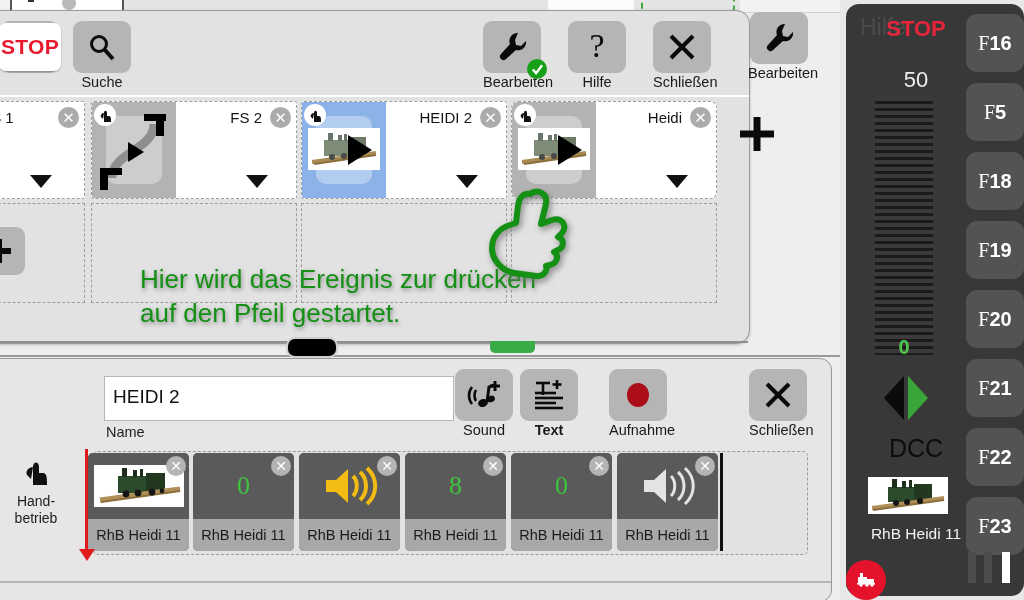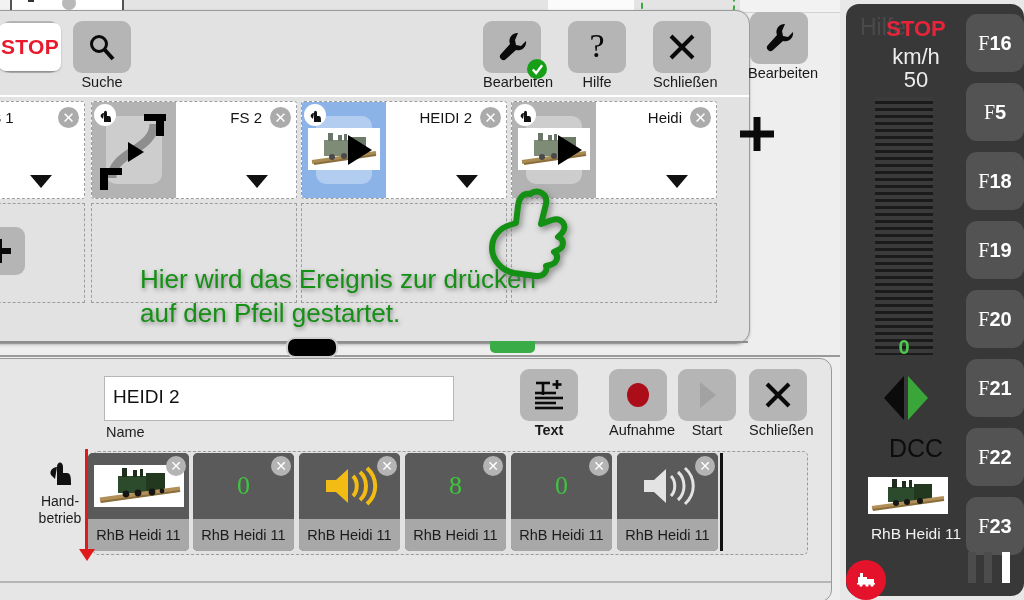--- a/index.html
+++ b/index.html
@@ -102,21 +102,21 @@
   #editor-toolbar{position:absolute;left:0;top:0;width:842px;height:84px;}
   #name-input{
     position:absolute;left:115px;top:17px;width:350px;height:45px;background:#fff;
     border:1px solid #b6b6b6;box-sizing:border-box;font-size:19px;color:#111;
     padding:9px 0 0 8px;
   }
   #name-label{position:absolute;left:117px;top:65px;font-size:14.5px;color:#222;}
 
   
   #timeline-wrap{position:absolute;left:0;top:90px;width:842px;height:120px;}
-  #handbetrieb{position:absolute;left:10px;top:8px;width:74px;text-align:center;margin-left:24px;}
+  #handbetrieb{position:absolute;left:10px;top:8px;width:74px;text-align:center;}
   #handbetrieb .lbl{font-size:14px;color:#1c1c1c;line-height:17px;margin-top:6px;white-space:pre-line;}
   #tl-dashed{position:absolute;left:104px;top:2px;width:715px;height:104px;border:1px dashed #9b9b9b;box-sizing:border-box;background:#e2e2e2;border-radius:5px;}
   #tl-playhead{position:absolute;left:96px;top:0px;width:3px;height:102px;background:#e01a1a;}
   #tl-playhead-tri{position:absolute;left:90px;top:100px;width:0;height:0;
     border-left:8px solid transparent;border-right:8px solid transparent;border-top:12px solid #e01a1a;}
   .tl-cell{position:absolute;top:4px;width:101px;height:98px;border-radius:5px;overflow:hidden;background:#5a5a5a;}
   .tl-cell .top{height:66px;background:#5a5a5a;position:relative;display:flex;align-items:center;justify-content:center;}
   .tl-cell .bot{height:32px;background:#a8a8a8;display:flex;align-items:center;justify-content:center;
     font-size:14.5px;color:#1b1b1b;white-space:nowrap;}
   .tl-close{position:absolute;right:3px;top:3px;width:20px;height:20px;border-radius:50%;
@@ -288,21 +288,21 @@
             </svg>
         </div>
       </div>
       <div class="card-body">
         <div class="card-title">HEIDI 2</div>
         <div class="card-close">✕</div>
         <div class="card-caret"></div>
       </div>
     </div>
 
-    <div class="card" style="left:524px;top:4px;width:206px;height:98px;">
+    <div class="card" style="left:524px;top:4px;width:206px;height:98px;border-radius:7px;">
       <div class="card-thumb">
         <div class="inner-plate"></div>
         <div class="loco-img">
           <svg width="72" height="42" viewBox="0 0 72 42">
             <rect width="72" height="42" fill="#ffffff"></rect>
             <rect x="16" y="12" width="26" height="16" fill="#7e8c77"></rect>
             <rect x="42" y="9" width="16" height="19" fill="#6d7a68"></rect>
             <rect x="20" y="5" width="5" height="8" fill="#6a766a"></rect>
             <rect x="30" y="7" width="4" height="6" fill="#6a766a"></rect>
             <rect x="36" y="6" width="3" height="7" fill="#6a766a"></rect>
@@ -369,20 +369,34 @@
 <div id="win-line-1"></div>
 <div id="win-line-2"></div>
 
 <div id="editor-window">
   <div id="editor-toolbar">
 
 
     <div id="name-input">HEIDI 2</div>
     <div id="name-label">Name</div>
 
+    <div class="tool-btn" style="left:466px;top:10px;">
+      <div class="tool-ico">
+        <svg width="36" height="32" viewBox="0 0 36 32">
+          <path d="M6 8 C2 13 2 20 6 25" fill="none" stroke="#0a0a0a" stroke-width="2.6"></path>
+          <path d="M10 11 C8 14 8 19 10 22" fill="none" stroke="#0a0a0a" stroke-width="2.6"></path>
+          <ellipse cx="17" cy="24" rx="5" ry="4" fill="#0a0a0a" transform="rotate(-18 17 24)"></ellipse>
+          <path d="M21 23 L23 8 L28 6" fill="none" stroke="#0a0a0a" stroke-width="3"></path>
+          <ellipse cx="25" cy="20" rx="4" ry="3.2" fill="#0a0a0a" transform="rotate(-18 25 20)"></ellipse>
+          <line x1="29" y1="2" x2="29" y2="12" stroke="#0a0a0a" stroke-width="3"></line>
+          <line x1="24" y1="7" x2="34" y2="7" stroke="#0a0a0a" stroke-width="3"></line>
+        </svg>
+      </div>
+      <div class="tool-lbl">Sound</div>
+    </div>
 
     <div class="tool-btn" style="left:531px;top:10px;font-weight:bold;">
       <div class="tool-ico">
         <svg width="34" height="32" viewBox="0 0 34 32">
           <line x1="4" y1="4" x2="18" y2="4" stroke="#0a0a0a" stroke-width="2.6"></line>
           <line x1="11" y1="4" x2="11" y2="16" stroke="#0a0a0a" stroke-width="2.6"></line>
           <line x1="25" y1="1" x2="25" y2="10" stroke="#0a0a0a" stroke-width="2.6"></line>
           <line x1="20.5" y1="5.5" x2="29.5" y2="5.5" stroke="#0a0a0a" stroke-width="2.6"></line>
           <line x1="3" y1="14" x2="24" y2="14" stroke="#0a0a0a" stroke-width="2.6"></line>
           <line x1="3" y1="19" x2="31" y2="19" stroke="#0a0a0a" stroke-width="2.6"></line>
@@ -395,28 +409,20 @@
 
     <div class="tool-btn" style="left:620px;top:10px;">
       <div class="tool-ico">
         <svg width="26" height="26" viewBox="0 0 26 26">
             <ellipse cx="13" cy="13" rx="11" ry="12" fill="#ab0d19"></ellipse>
           </svg>
       </div>
       <div class="tool-lbl">Aufnahme</div>
     </div>
 
-    <div class="tool-btn" style="left:689px;top:10px;">
-      <div class="tool-ico">
-        <svg width="24" height="30" viewBox="0 0 24 30">
-            <polygon points="5,2 21,15 5,28" fill="#a2a2a2"></polygon>
-          </svg>
-      </div>
-      <div class="tool-lbl">Start</div>
-    </div>
 
     <div class="tool-btn" style="left:760px;top:10px;">
       <div class="tool-ico">
         <svg width="28" height="28" viewBox="0 0 28 28">
             <line x1="3" y1="3" x2="25" y2="25" stroke="#0a0a0a" stroke-width="4"></line>
             <line x1="25" y1="3" x2="3" y2="25" stroke="#0a0a0a" stroke-width="4"></line>
           </svg>
       </div>
       <div class="tool-lbl">Schließen</div>
     </div>
@@ -509,21 +515,20 @@
     <div id="tl-playhead-tri"></div>
   </div>
   <div id="editor-bottom-line"></div>
 </div>
 
 <div id="sidebar">
   <div id="sb-panel">
 
     <div id="sb-watermark">Hilfe</div>
     <div id="sb-stop">STOP</div>
-    <div id="sb-kmh">km/h</div>
     <div id="sb-speed">50</div>
 
     <div id="sb-slider">
         <div class="tick"></div>
         <div class="tick"></div>
         <div class="tick"></div>
         <div class="tick"></div>
         <div class="tick"></div>
         <div class="tick"></div>
         <div class="tick"></div>

